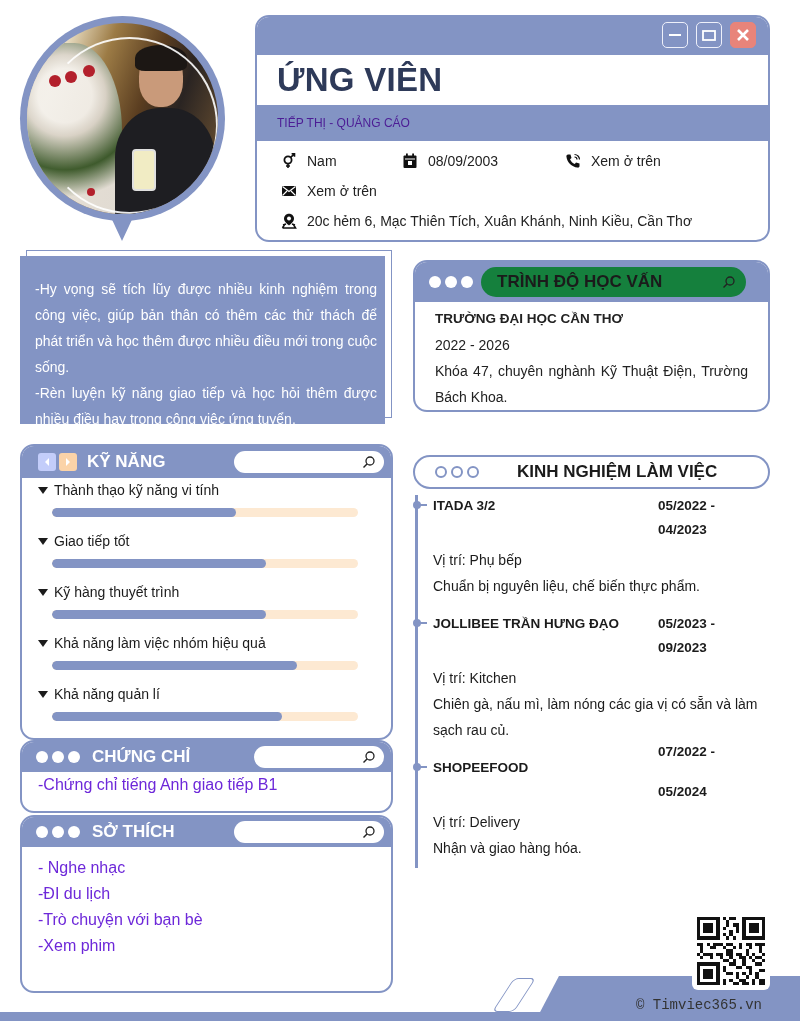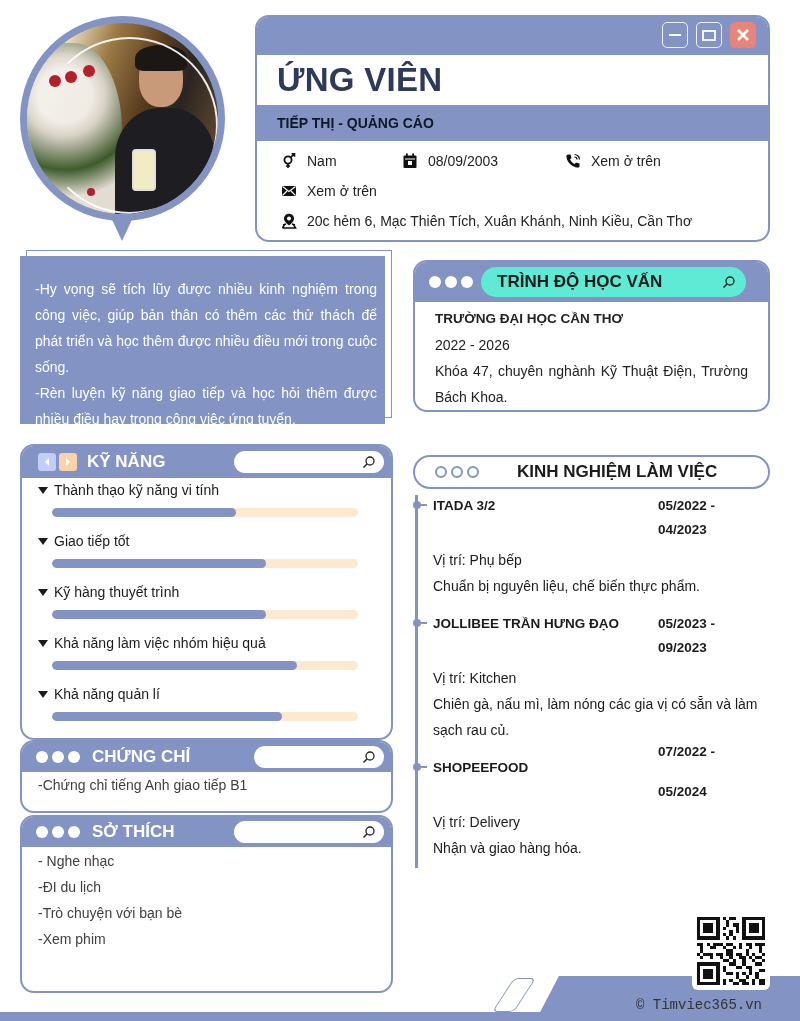--- a/index.html
+++ b/index.html
@@ -27,58 +27,58 @@
 
   
   .header-win { position: absolute; left: 255px; top: 15px; width: 515px; height: 227px; border: 2px solid var(--accent); border-radius: 14px; overflow: hidden; background: #fff; }
   .hw-titlebar { height: 38px; background: var(--accent); position: relative; }
   .win-btns { position: absolute; right: 12px; top: 5px; display: flex; gap: 8px; }
   .win-btn { width: 26px; height: 26px; border-radius: 5px; border: 1.5px solid #eef0fa; display: flex; align-items: center; justify-content: center; }
   .win-btn.close { background: #e8847a; border-color: #e8847a; }
   .hw-name { height: 50px; background: #fff; display: flex; align-items: center; padding-left: 20px; }
   .hw-name span { font-size: 33px; font-weight: bold; color: var(--dark); letter-spacing: .3px; }
   .hw-role { height: 36px; background: var(--accent); display: flex; align-items: center; padding-left: 20px; }
-  .hw-role span { color: #0f172a; font-weight: bold; font-size: 14px; }
+  .hw-role span { color: #4c1d95; font-weight: normal; font-size: 12px; }
   .hw-info { position: relative; padding: 0 20px; }
   .info-row { position: absolute; display: flex; align-items: center; font-size: 14px; color: #222; }
   .info-row svg { width: 16px; height: 16px; margin-right: 10px; }
 
   
   .obj-frame { position: absolute; left: 26px; top: 250px; width: 366px; height: 168px; border: 1.5px solid var(--accent); }
   .obj-box { position: absolute; left: 20px; top: 256px; width: 365px; height: 168px; background: var(--accent); padding: 20px 8px 0 15px; }
   .obj-box p { color: #fff; font-size: 14px; line-height: 26px; text-align: justify; }
 
   
   .panel { position: absolute; border: 2px solid var(--accent); border-radius: 14px; overflow: hidden; background: #fff; }
   .panel-head { height: 36px; background: var(--accent); position: relative; display: flex; align-items: center; }
   .dots { display: flex; gap: 4px; margin-left: 14px; }
   .dot { width: 12px; height: 12px; border-radius: 50%; background: #fff; }
   .dot.hollow { background: transparent; border: 2px solid var(--accent); }
   .panel-title { color: #fff; font-weight: bold; font-size: 17px; margin-left: 12px; }
   .search-pill { position: absolute; height: 22px; background: #fff; border-radius: 11px; top: 7px; }
   .search-pill svg { position: absolute; right: 8px; top: 4px; width: 14px; height: 14px; }
 
-  .edu-head-pill { position: absolute; left: 66px; top: 5px; width: 265px; height: 30px; background: #5eead4; border-radius: 15px; display: flex; align-items: center; padding-left: 16px; }
+  .edu-head-pill { position: absolute; left: 66px; top: 5px; width: 265px; height: 30px; background: #15803d; border-radius: 15px; display: flex; align-items: center; padding-left: 16px; }
   .edu-head-pill span { font-weight: bold; font-size: 17px; color: #1b1b1b; }
   .edu-head-pill svg { position: absolute; right: 10px; top: 8px; width: 14px; height: 14px; }
 
   .edu-body { padding: 4px 20px; font-size: 14px; line-height: 26px; color: #222; }
   .edu-body .school { font-weight: bold; font-size: 13.5px; }
 
   
   .nav-arrows { display: flex; gap: 3px; margin-left: 16px; }
   .arrow-btn { width: 18px; height: 18px; border-radius: 3px; display: flex; align-items: center; justify-content: center; }
   .arrow-btn.left { background: #c3cdfa; }
   .arrow-btn.right { background: #fbd3a8; }
   .skill-item { position: absolute; left: 16px; font-size: 14px; color: #1b1b1b; display: flex; align-items: center; }
   .caret { width: 0; height: 0; border-left: 5px solid transparent; border-right: 5px solid transparent; border-top: 7px solid #1b1b1b; margin-right: 6px; }
   .bar { position: absolute; left: 30px; width: 306px; height: 9px; border-radius: 5px; background: var(--peach); overflow: hidden; }
   .bar-fill { height: 100%; border-radius: 5px; background: var(--accent); }
 
-  .list-body { padding: 0 16px; font-size: 14px; color: #404040; }
+  .list-body { padding: 0 16px; font-size: 16px; color: #6d28d9; }
   .list-line { height: 26px; line-height: 26px; }
 
   
   .exp-head { position: absolute; left: 413px; top: 455px; width: 357px; height: 34px; border: 2px solid var(--accent); border-radius: 17px; display: flex; align-items: center; gap: 28px; }
   .exp-head .panel-title { color: #1b1b1b; font-size: 17px; margin-left: 10px; }
   .exp-head .dot.hollow { width: 12px; height: 12px; }
   .timeline { position: absolute; left: 415px; top: 495px; width: 3px; height: 373px; background: var(--accent); }
   .tl-node { position: absolute; left: 413px; width: 8px; height: 8px; border-radius: 50%; background: var(--accent); }
   .tl-tick { position: absolute; left: 418px; width: 9px; height: 2px; background: var(--accent); }
   .exp-text { position: absolute; font-size: 14px; color: #1b1b1b; line-height: 24px; }
@@ -301,21 +301,21 @@
       <div class="dot"></div>
     </div>
     <span class="panel-title">SỞ THÍCH</span>
     <div class="search-pill" style="left:212px;top:4px;width:150px">
       <svg viewBox="0 0 14 14">
           <circle cx="8" cy="6" r="4" fill="none" stroke="#222" stroke-width="1.3"></circle>
           <line x1="5" y1="9" x2="1.5" y2="12.5" stroke="#222" stroke-width="1.4"></line>
         </svg>
     </div>
   </div>
-  <div class="list-body" style="padding-top:1px">
+  <div class="list-body" style="padding-top:8px">
     <div class="list-line">- Nghe nhạc</div>
     <div class="list-line">-ĐI du lịch</div>
     <div class="list-line">-Trò chuyện với bạn bè</div>
     <div class="list-line">-Xem phim</div>
   </div>
 </div>
 
 <div class="exp-head">
   <div class="dots" style="margin-left:20px">
     <div class="dot hollow"></div>

